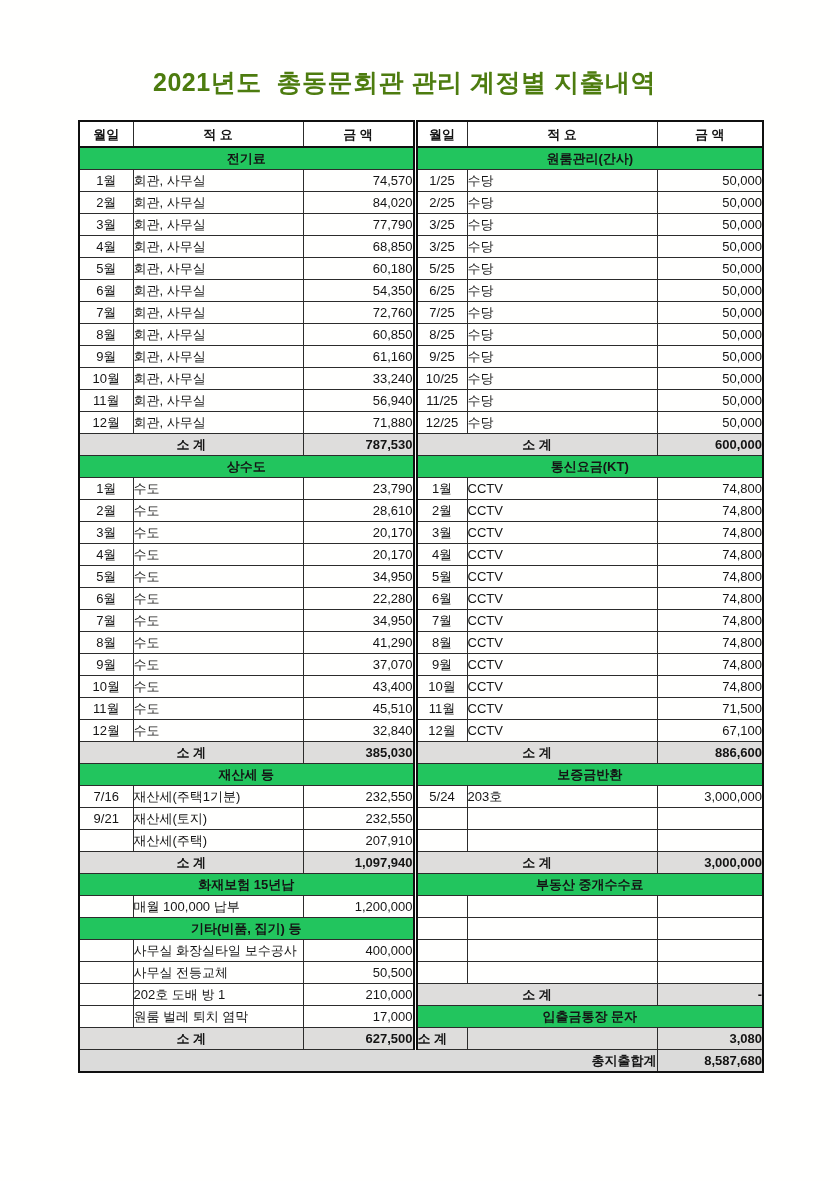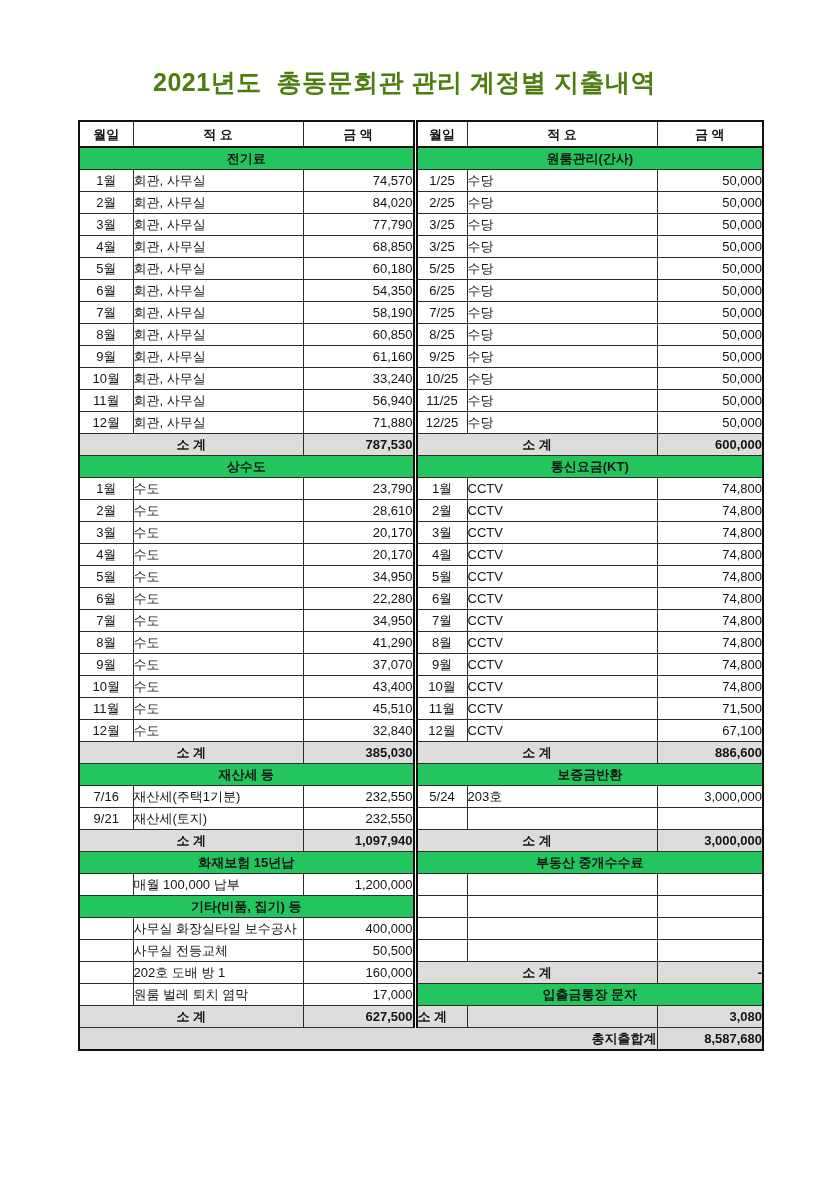--- a/index.html
+++ b/index.html
@@ -130,21 +130,21 @@
           <td class="date">6월</td>
           <td class="desc">회관, 사무실</td>
           <td class="amt split">54,350</td>
           <td class="date">6/25</td>
           <td class="desc">수당</td>
           <td class="amt">50,000</td>
         </tr>
         <tr>
           <td class="date">7월</td>
           <td class="desc">회관, 사무실</td>
-          <td class="amt split">58,190</td>
+          <td class="amt split">72,760</td>
           <td class="date">7/25</td>
           <td class="desc">수당</td>
           <td class="amt">50,000</td>
         </tr>
         <tr>
           <td class="date">8월</td>
           <td class="desc">회관, 사무실</td>
           <td class="amt split">60,850</td>
           <td class="date">8/25</td>
           <td class="desc">수당</td>
@@ -308,20 +308,28 @@
         </tr>
         <tr>
           <td class="date">9/21</td>
           <td class="desc">재산세(토지)</td>
           <td class="amt split">232,550</td>
           <td class="date"></td>
           <td class="desc"></td>
           <td class="amt"></td>
         </tr>
         <tr>
+          <td class="date"></td>
+          <td class="desc">재산세(주택)</td>
+          <td class="amt split">207,910</td>
+          <td class="date"></td>
+          <td class="desc"></td>
+          <td class="amt"></td>
+        </tr>
+        <tr>
           <td class="sub-label" colspan="2">소 계</td>
           <td class="sub-amt split">1,097,940</td>
           <td class="sub-label" colspan="2">소 계</td>
           <td class="sub-amt">3,000,000</td>
         </tr>
         <tr>
           <td class="sec split" colspan="3">화재보험 15년납</td>
           <td class="sec" colspan="3">부동산 중개수수료</td>
         </tr>
         <tr>
@@ -350,21 +358,21 @@
           <td class="date"></td>
           <td class="desc">사무실 전등교체</td>
           <td class="amt split">50,500</td>
           <td class="date"></td>
           <td class="desc"></td>
           <td class="amt"></td>
         </tr>
         <tr>
           <td class="date"></td>
           <td class="desc">202호 도배 방 1</td>
-          <td class="amt split">160,000</td>
+          <td class="amt split">210,000</td>
           <td class="sub-label" colspan="2">소 계</td>
           <td class="sub-amt">-</td>
         </tr>
         <tr>
           <td class="date"></td>
           <td class="desc">원룸 벌레 퇴치 염막</td>
           <td class="amt split">17,000</td>
           <td class="sec" colspan="3">입출금통장 문자</td>
         </tr>
         <tr>

